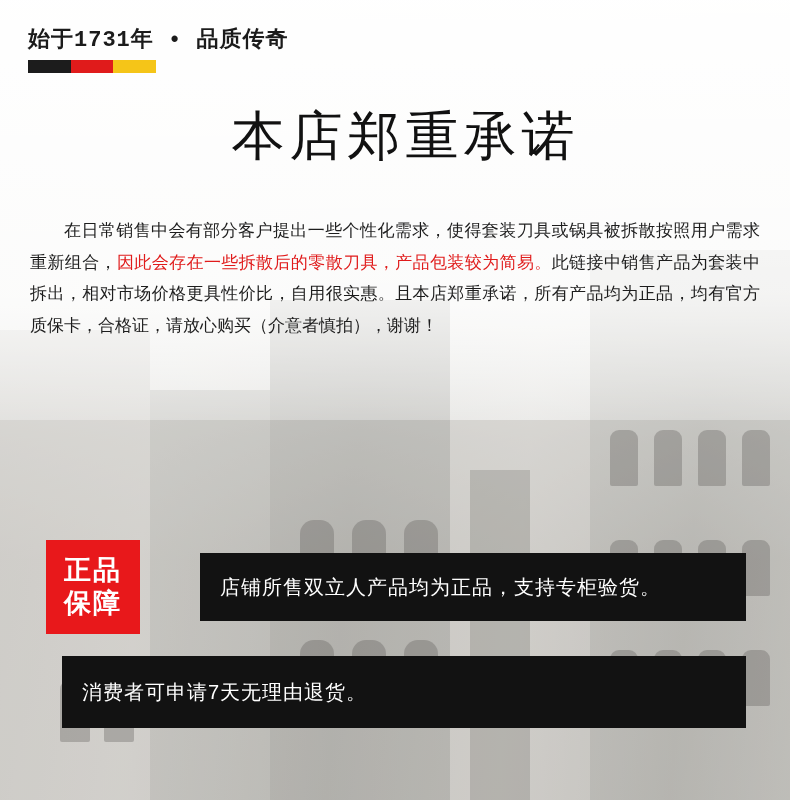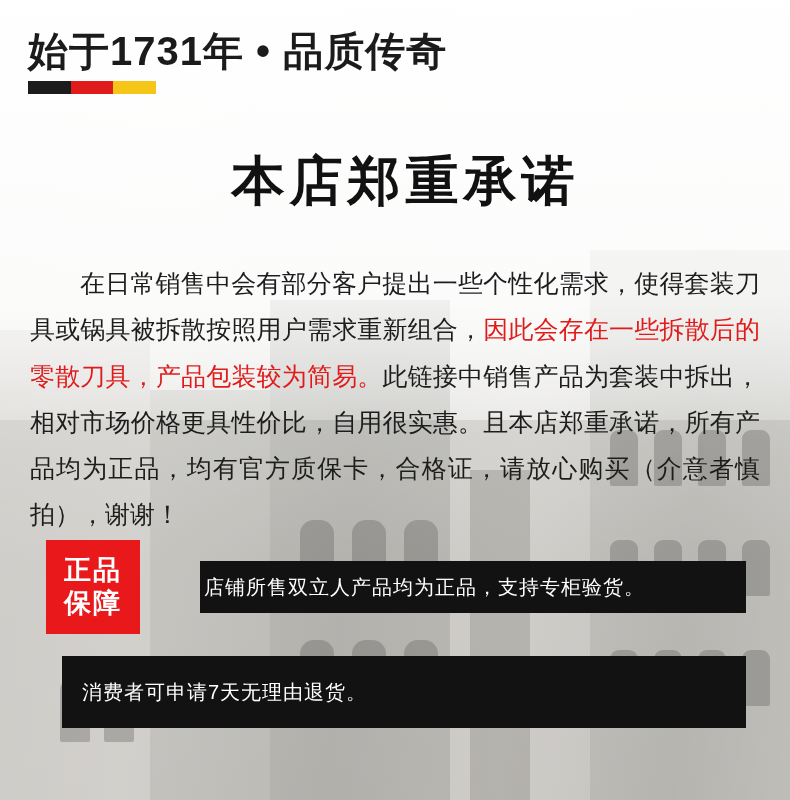--- a/index.html
+++ b/index.html
@@ -54,54 +54,55 @@
   
   .content {
     position: relative;
     z-index: 5;
   }
 
   .header {
     padding: 28px 0 0 28px;
   }
   .header-title {
-    font-size: 40px;
+    font-size: 22px;
     font-weight: bold;
     color: #1b1b1b;
     letter-spacing: 1px;
     line-height: 1.15;
+    font-family: Liberation Mono, monospace;
   }
   .header-sub {
     margin-top: 9px;
     font-size: 15px;
     font-weight: bold;
     color: #2a2a2a;
     letter-spacing: 0.6px;
   }
   .flag {
     margin-top: 7px;
     width: 128px;
     height: 13px;
     display: flex;
   }
   .flag span { flex: 1; display: block; }
 
   .headline {
-    margin-top: 52px;
+    margin-top: 28px;
     text-align: center;
     font-size: 53px;
-    font-weight: bold;
+    font-weight: normal;
     color: #111;
     letter-spacing: 5px;
     padding-left: 21px;
   }
 
   .para {
     margin: 42px 30px 0 30px;
-    font-size: 25px;
+    font-size: 17px;
     line-height: 1.85;
     color: #1d1d1d;
     text-align: justify;
     text-indent: 2em;
   }
   .para .hl {
     color: #e01b1b;
   }
 
   
@@ -137,21 +138,21 @@
   .bar {
     margin-left: 16px;
     flex: 1;
     background: #121212;
     color: #fff;
     display: flex;
     align-items: center;
     font-size: 20px;
     letter-spacing: 1px;
   }
-  .bar-1 { height: 52px; align-self: center; padding: 0 4px; }
+  .bar-1 { height: 68px; align-self: center; padding: 0 20px; }
   .bar-2 { height: 64px; align-self: center; padding: 4px 20px; }
 </style>
 </head>
 <body>
 
 <div id="page">
 
   <div class="bg-photo">
     <div class="bld light" style="left:0px;  top:330px; width:150px; height:470px;"></div>
     <div class="bld" style="left:150px;top:390px; width:120px; height:410px;"></div>

